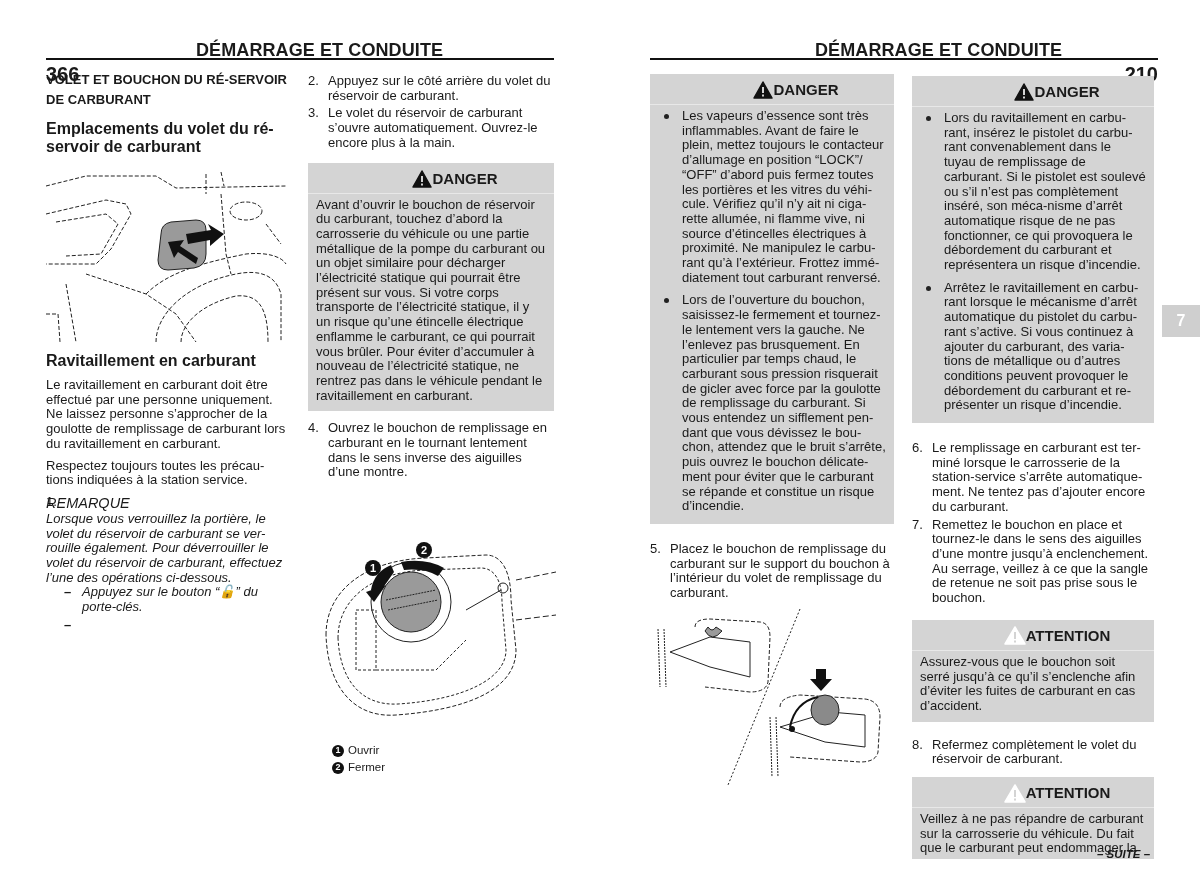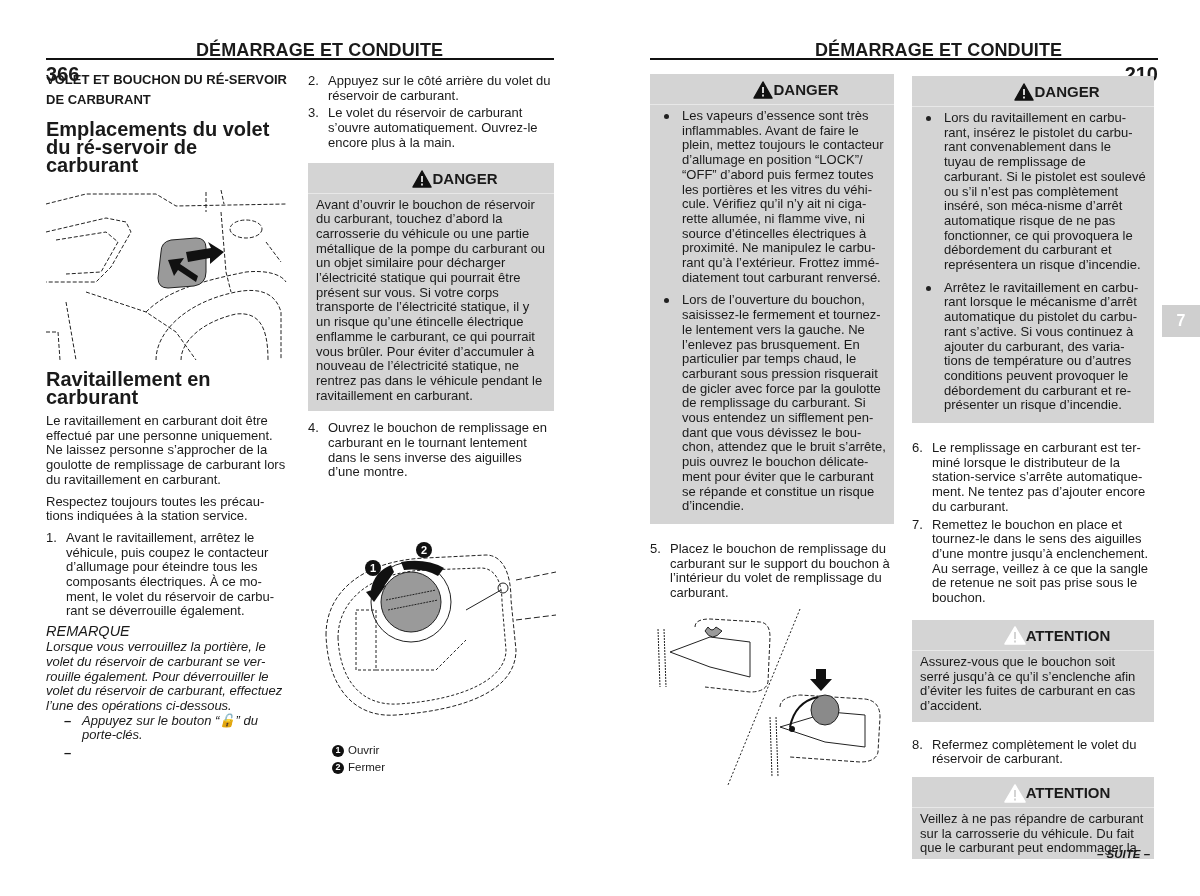--- a/index.html
+++ b/index.html
@@ -24,21 +24,21 @@
   .page-left .section-name { left: 150px; }
   .page-right .section-name { left: 165px; }
 
   .col { position: absolute; font-size: 13px; line-height: 14.7px; }
   .col1 { left: 46px; top: 70px; width: 244px; }
   .col2 { left: 308px; top: 74px; width: 246px; }
   .col3 { left: 650px; top: 74px; width: 244px; }
   .col4 { left: 912px; top: 76px; width: 242px; }
 
   .h1 { font-size: 13px; font-weight: bold; line-height: 20px; margin-bottom: 10px; }
-  .h2 { font-size: 20px; font-weight: bold; line-height: 18px; margin-bottom: 8px; }
+  .h2 { font-size: 16px; font-weight: bold; line-height: 18px; margin-bottom: 8px; }
   p { margin-bottom: 7px; }
 
   .figure { position: relative; }
   .fig1 { width: 244px; height: 178px; margin: 6px 0 10px 0; }
   .fig2 { width: 240px; height: 200px; margin-left: 8px; }
   .fig3 { width: 244px; height: 180px; margin: 6px 0 0 0; }
 
   ol.steps { list-style: none; }
   ol.steps li { position: relative; padding-left: 20px; margin-bottom: 3px; }
   ol.steps li .num { position: absolute; left: 0; top: 0; }
@@ -100,21 +100,20 @@
       </svg>
     </div>
 
     <div class="h2" style="margin-top:4px">Ravitaillement en carburant</div>
     <p>Le ravitaillement en carburant doit être effectué par une personne uniquement. Ne laissez personne s’approcher de la goulotte de remplissage de carburant lors du ravitaillement en carburant.</p>
     <p>Respectez toujours toutes les précau-tions indiquées à la station service.</p>
 
     <ol class="steps">
       <li>
         <span class="num">1.</span>
-        <span>Avant le ravitaillement, arrêtez le véhicule, puis coupez le contacteur d’allumage pour éteindre tous les composants électriques. À ce mo-ment, le volet du réservoir de carbu-rant se déverrouille également.</span>
       </li>
     </ol>
 
     <div class="remark-title">REMARQUE</div>
     <div class="remark-body">Lorsque vous verrouillez la portière, le volet du réservoir de carburant se ver-rouille également. Pour déverrouiller le volet du réservoir de carburant, effectuez l’une des opérations ci-dessous.</div>
     <ul class="dash-list">
       <li>
         <span class="dash">–</span>
         <span>Appuyez sur le bouton “🔓” du porte-clés.</span>
       </li>
@@ -249,29 +248,29 @@
     <div class="box-head">
       <svg width="20" height="18" viewBox="0 0 20 18">
           <path d="M10 1 L19 17 L1 17 Z" fill="#111" stroke="#111" stroke-linejoin="round" stroke-width="1.5"></path>
           <rect x="9" y="6" width="2" height="6" fill="#d4d4d4"></rect>
           <rect x="9" y="13.5" width="2" height="2" fill="#d4d4d4"></rect>
         </svg>
       <span>DANGER</span>
     </div>
     <ul>
       <li><span class="bullet"></span><span>Lors du ravitaillement en carbu-rant, insérez le pistolet du carbu-rant convenablement dans le tuyau de remplissage de carburant. Si le pistolet est soulevé ou s’il n’est pas complètement inséré, son méca-nisme d’arrêt automatique risque de ne pas fonctionner, ce qui provoquera le débordement du carburant et représentera un risque d’incendie.</span></li>
-      <li><span class="bullet"></span><span>Arrêtez le ravitaillement en carbu-rant lorsque le mécanisme d’arrêt automatique du pistolet du carbu-rant s’active. Si vous continuez à ajouter du carburant, des varia-tions de température ou d’autres conditions peuvent provoquer le débordement du carburant et re-présenter un risque d’incendie.</span></li>
+      <li><span class="bullet"></span><span>Arrêtez le ravitaillement en carbu-rant lorsque le mécanisme d’arrêt automatique du pistolet du carbu-rant s’active. Si vous continuez à ajouter du carburant, des varia-tions de métallique ou d’autres conditions peuvent provoquer le débordement du carburant et re-présenter un risque d’incendie.</span></li>
     </ul>
   </div>
 
   <div style="height:18px"></div>
   <ol class="steps">
     <li>
       <span class="num">6.</span>
-      <span>Le remplissage en carburant est ter-miné lorsque le distributeur de la station-service s’arrête automatique-ment. Ne tentez pas d’ajouter encore du carburant.</span>
+      <span>Le remplissage en carburant est ter-miné lorsque le carrosserie de la station-service s’arrête automatique-ment. Ne tentez pas d’ajouter encore du carburant.</span>
     </li>
     <li>
       <span class="num">7.</span>
       <span>Remettez le bouchon en place et tournez-le dans le sens des aiguilles d’une montre jusqu’à enclenchement. Au serrage, veillez à ce que la sangle de retenue ne soit pas prise sous le bouchon.</span>
     </li>
   </ol>
 
   <div class="box" style="margin-top:14px">
     <div class="box-head">
       <svg width="22" height="19" viewBox="0 0 22 19">

